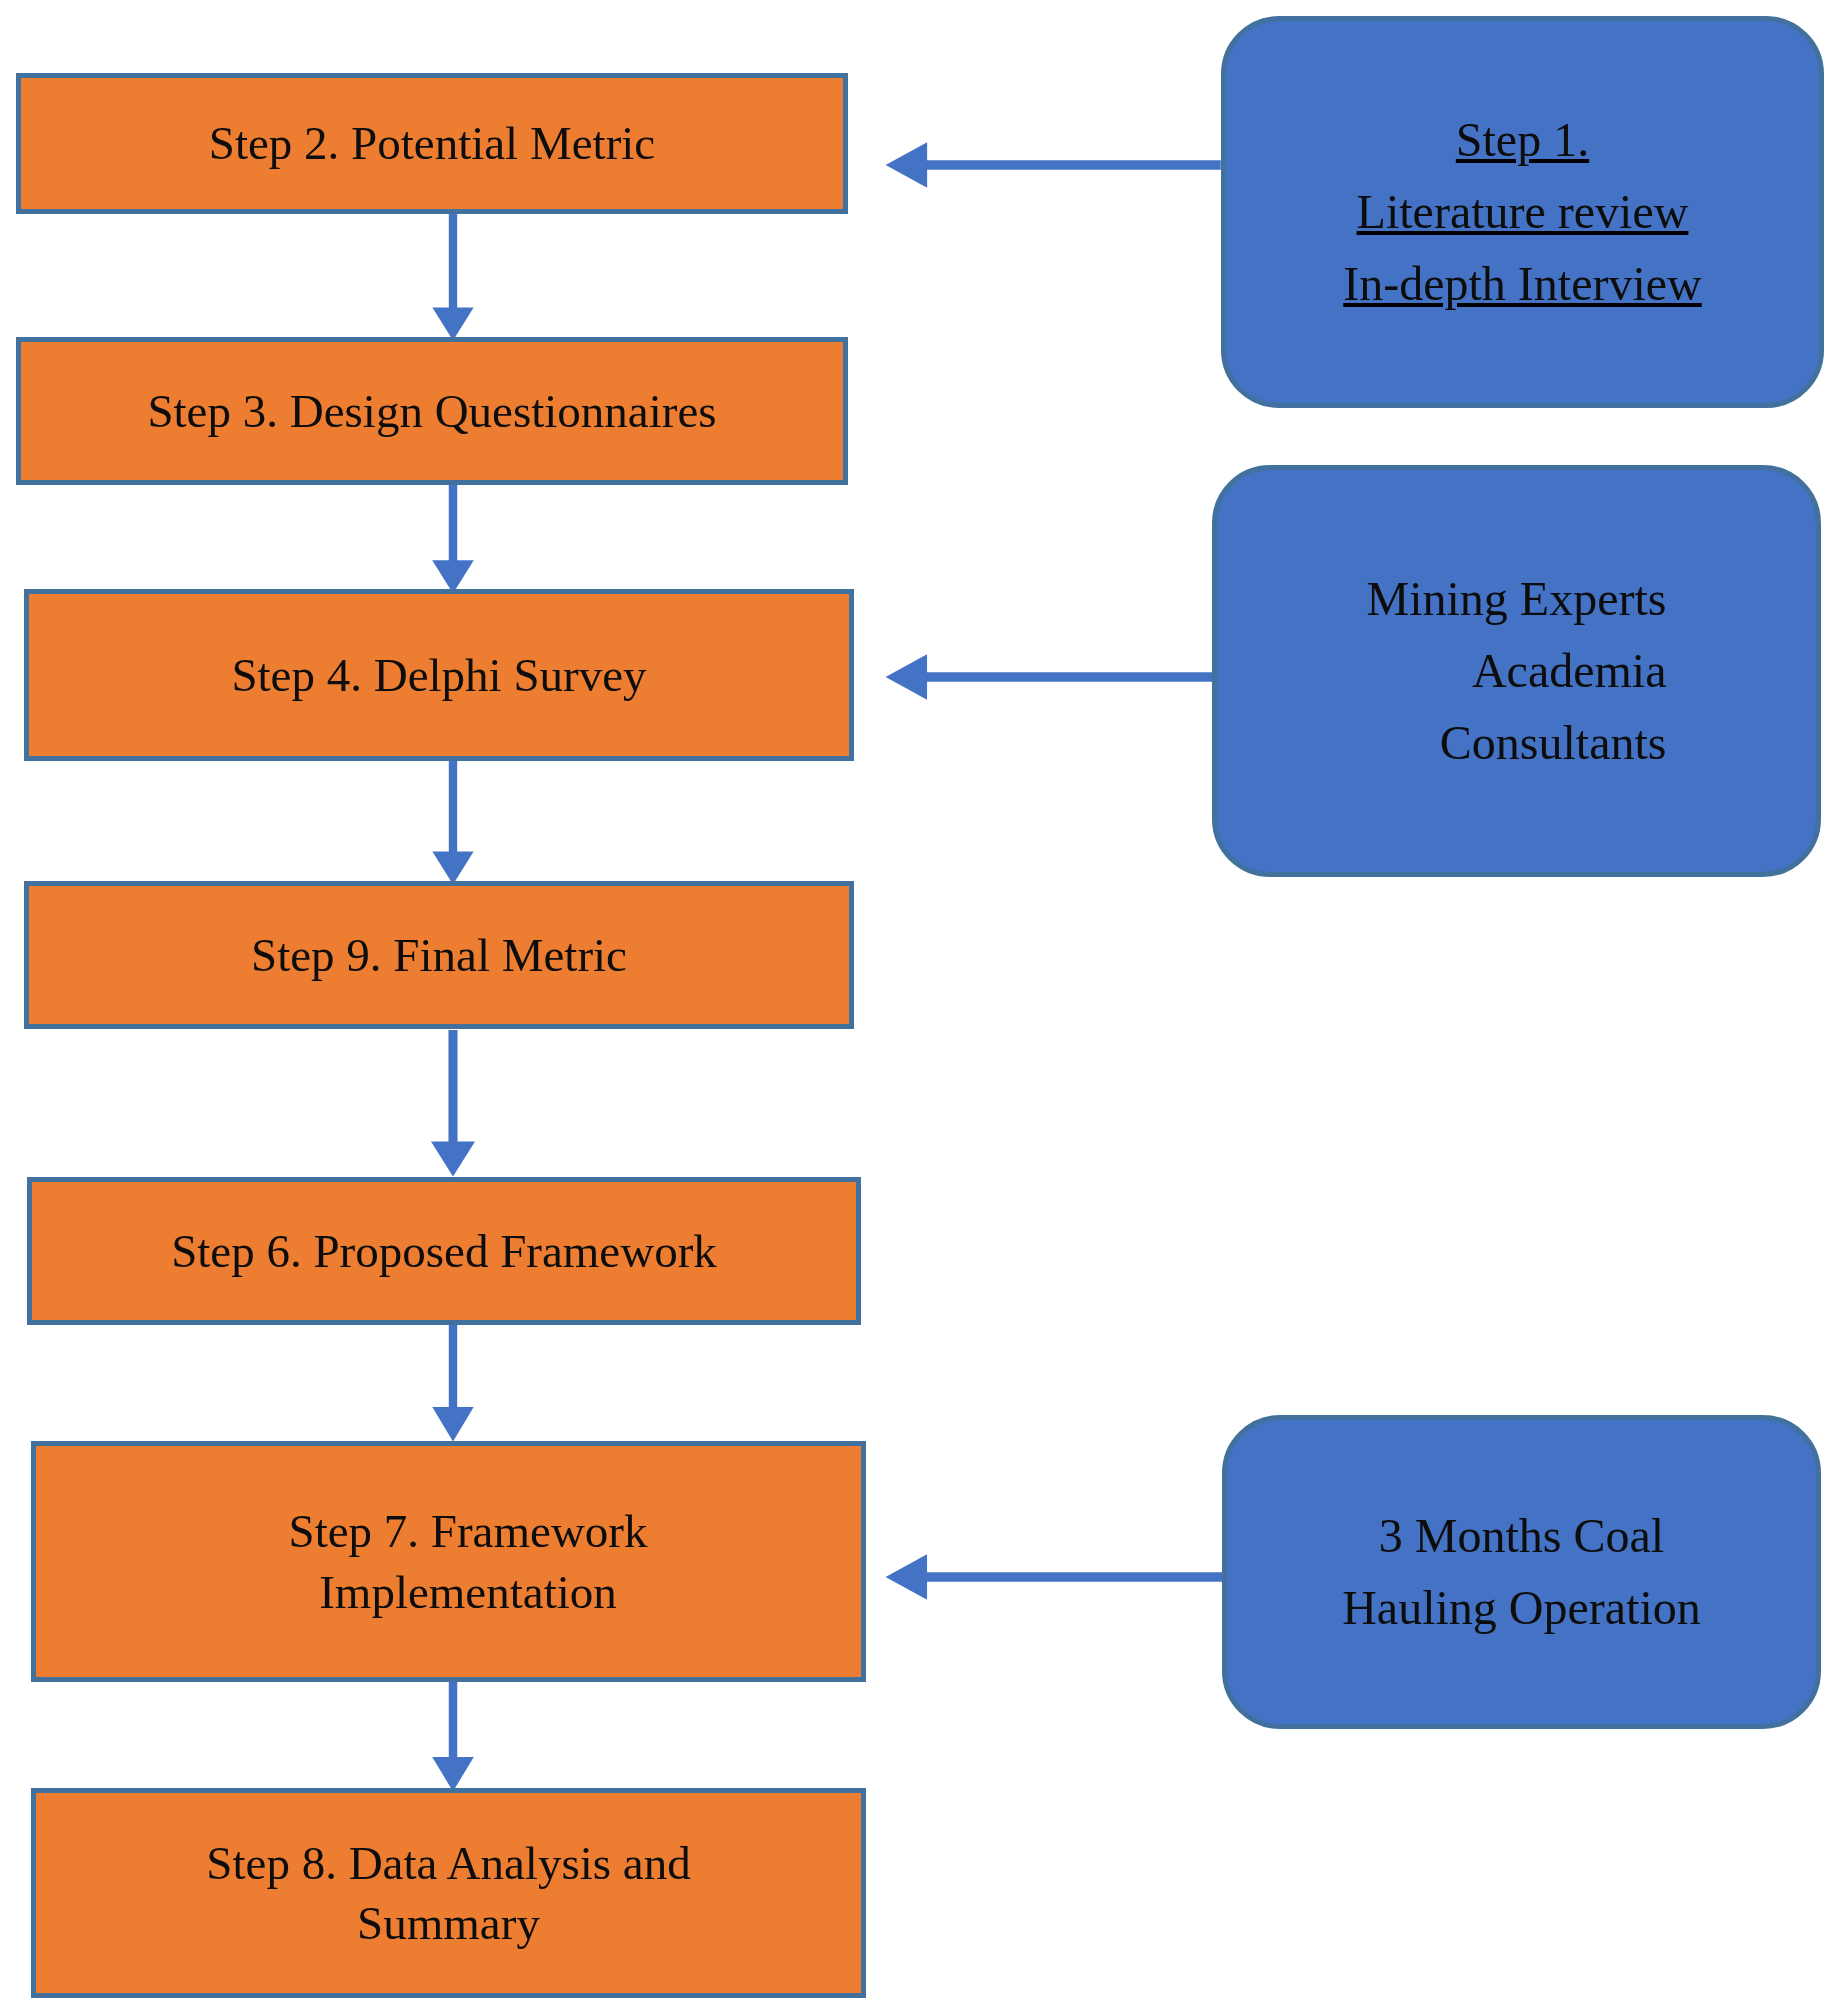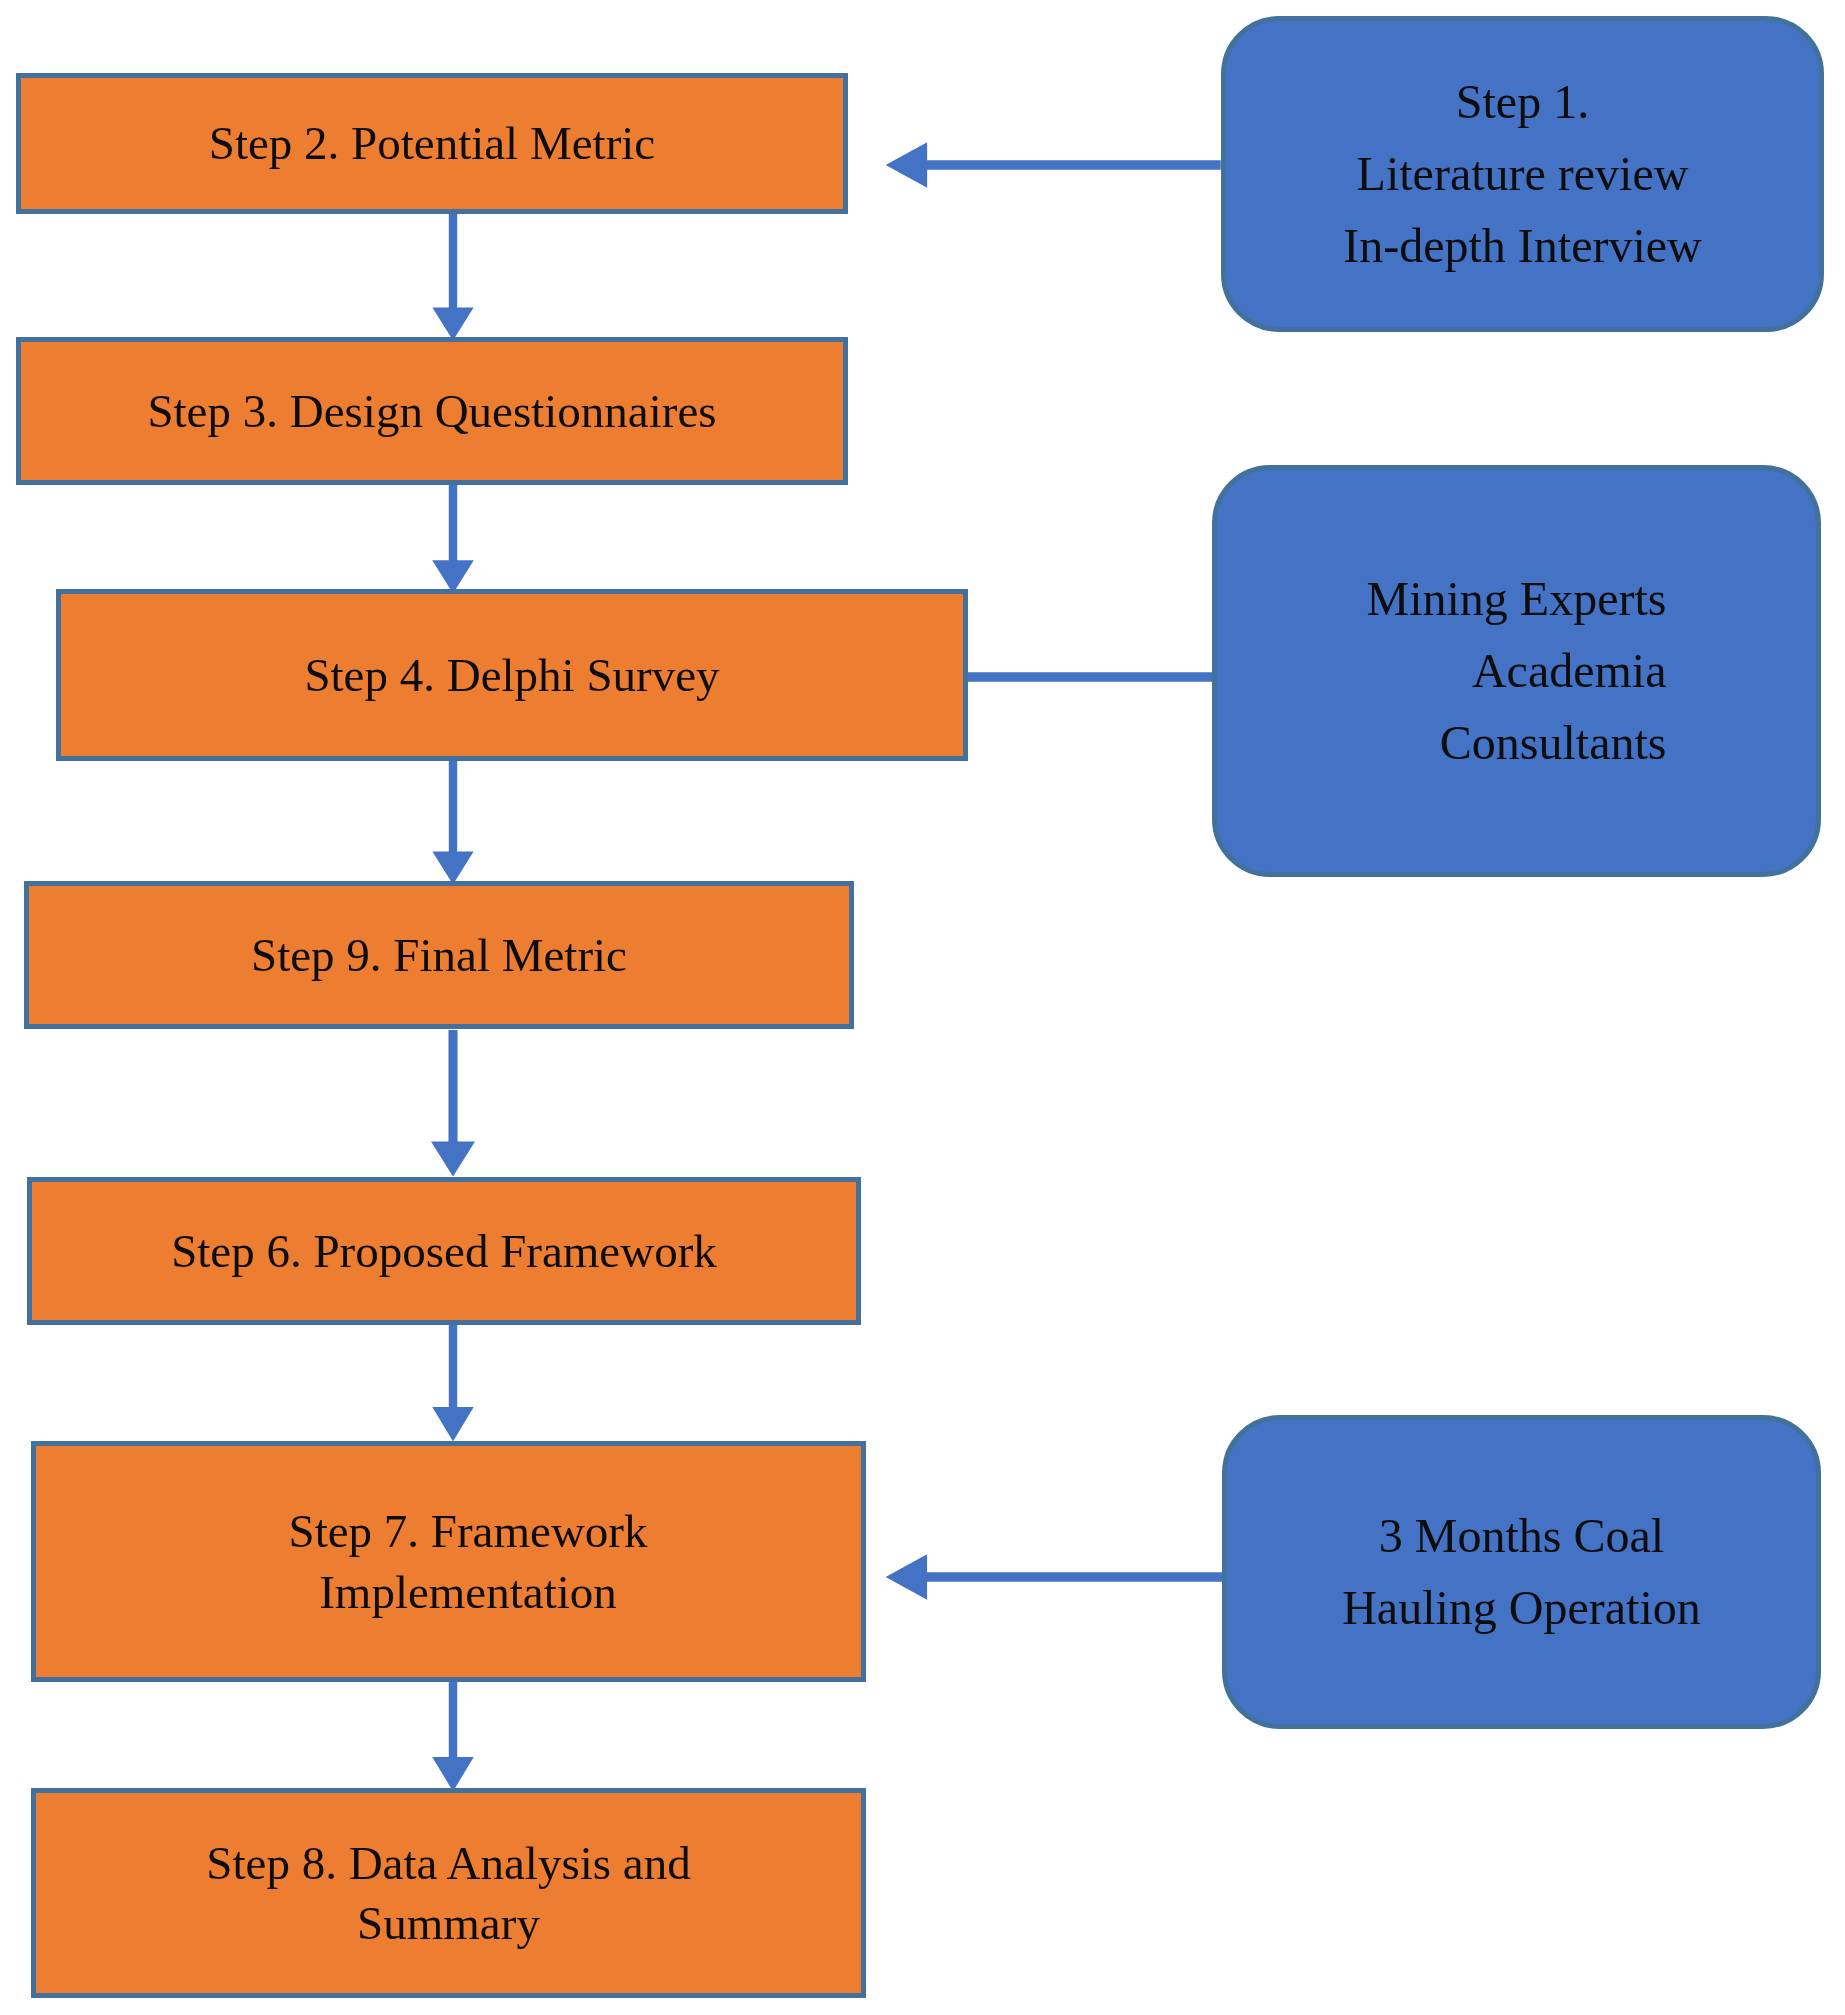--- a/index.html
+++ b/index.html
@@ -132,21 +132,21 @@
   </div>
 
   <div class="process-box" style="left:16px; top:73px; width:832px; height:141px;">
     <span class="box-label">Step 2. Potential Metric</span>
   </div>
 
   <div class="process-box" style="left:16px; top:337px; width:832px; height:148px;">
     <span class="box-label">Step 3. Design Questionnaires</span>
   </div>
 
-  <div class="process-box" style="left:24px; top:589px; width:912px; height:172px;margin-left:32px;">
+  <div class="process-box" style="left:24px; top:589px; width:830px; height:172px;">
     <span class="box-label">Step 4. Delphi Survey</span>
   </div>
 
   <div class="process-box" style="left:24px; top:881px; width:830px; height:148px;">
     <span class="box-label">Step 9. Final Metric</span>
   </div>
 
   <div class="process-box" style="left:27px; top:1177px; width:834px; height:148px;">
     <span class="box-label">Step 6. Proposed Framework</span>
   </div>
@@ -154,21 +154,21 @@
   <div class="process-box" style="left:31px; top:1441px; width:835px; height:241px;padding-left:39px;">
     <span class="box-label">Step 7. Framework
 Implementation</span>
   </div>
 
   <div class="process-box" style="left:31px; top:1788px; width:835px; height:210px;">
     <span class="box-label">Step 8. Data Analysis and
 Summary</span>
   </div>
 
-  <div class="source-box" style="left:1221px; top:16px; width:603px; height:316px;">
+  <div class="source-box" style="left:1221px; top:16px; width:603px; height:392px;text-decoration:underline;">
     <span class="box-label">Step 1.
 Literature review
 In-depth Interview</span>
   </div>
 
   <div class="source-box" style="left:1212px; top:465px; width:609px; height:412px;text-align:right;">
     <span class="box-label">Mining Experts
 Academia
 Consultants</span>
   </div>

